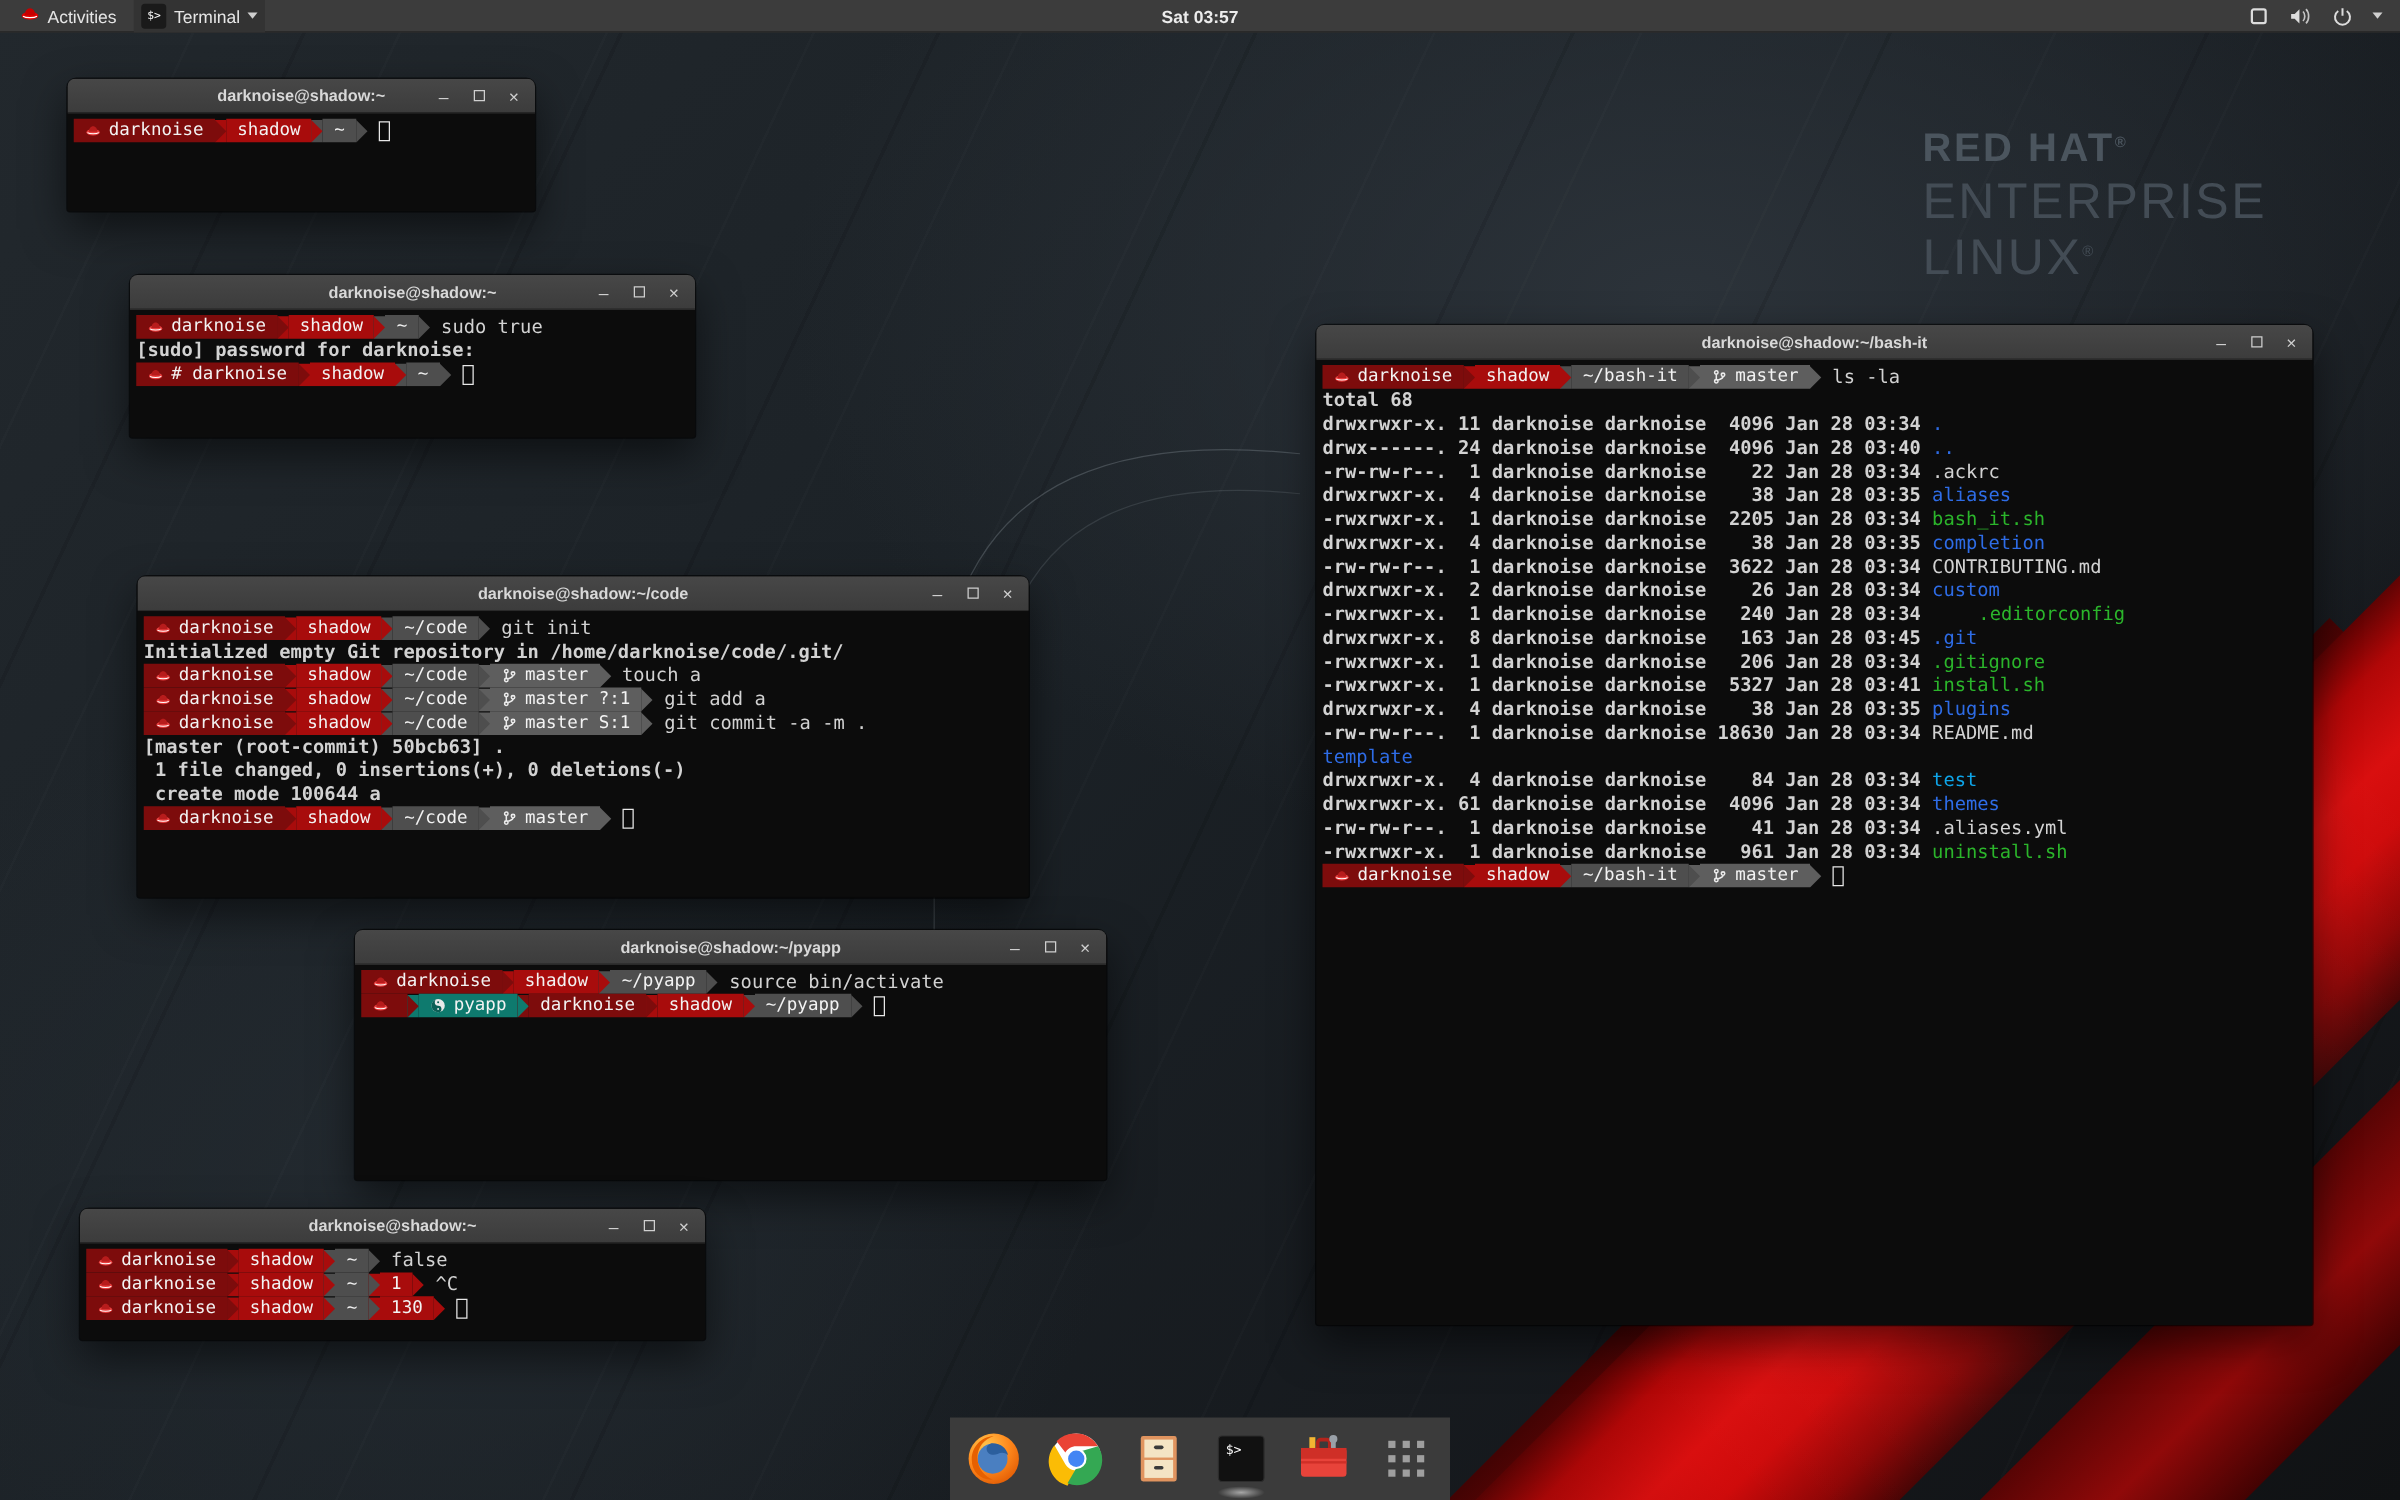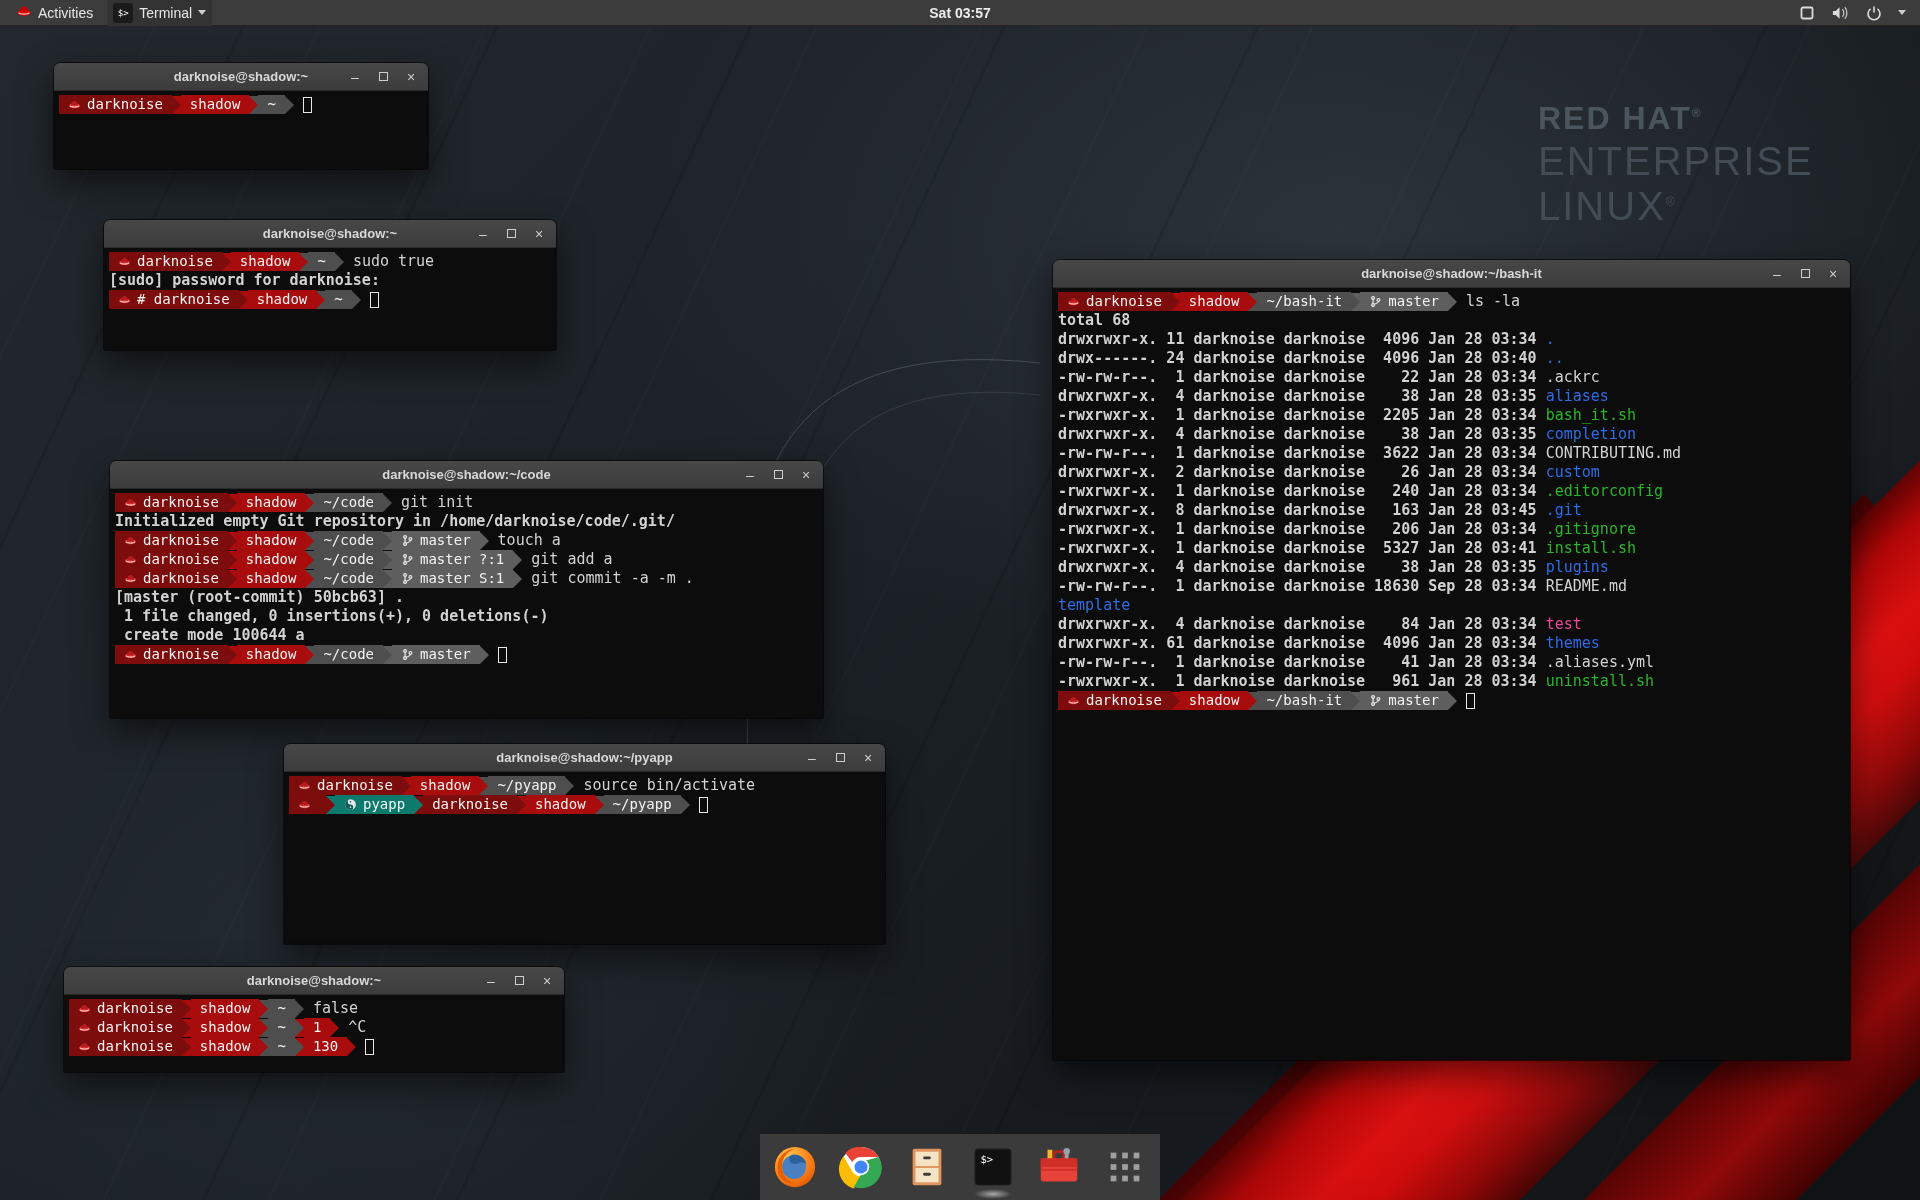--- a/index.html
+++ b/index.html
@@ -340,28 +340,28 @@
               </svg></span><span>master</span></span><span class="arrow" style="border-left-color: rgb(94, 94, 94); background: transparent;"></span><span class="cmd">ls -la</span></div>
         <div class="line"><span class="pre">total 68</span></div>
         <div class="line"><span class="pre">drwxrwxr-x. 11 darknoise darknoise  4096 Jan 28 03:34 </span><span class="fname" style="color: rgb(46, 108, 230);">.</span></div>
         <div class="line"><span class="pre">drwx------. 24 darknoise darknoise  4096 Jan 28 03:40 </span><span class="fname" style="color: rgb(46, 108, 230);">..</span></div>
         <div class="line"><span class="pre">-rw-rw-r--.  1 darknoise darknoise    22 Jan 28 03:34 </span><span class="fname" style="color: rgb(210, 210, 210);">.ackrc</span></div>
         <div class="line"><span class="pre">drwxrwxr-x.  4 darknoise darknoise    38 Jan 28 03:35 </span><span class="fname" style="color: rgb(46, 108, 230);">aliases</span></div>
         <div class="line"><span class="pre">-rwxrwxr-x.  1 darknoise darknoise  2205 Jan 28 03:34 </span><span class="fname" style="color: rgb(43, 181, 43);">bash_it.sh</span></div>
         <div class="line"><span class="pre">drwxrwxr-x.  4 darknoise darknoise    38 Jan 28 03:35 </span><span class="fname" style="color: rgb(46, 108, 230);">completion</span></div>
         <div class="line"><span class="pre">-rw-rw-r--.  1 darknoise darknoise  3622 Jan 28 03:34 </span><span class="fname" style="color: rgb(210, 210, 210);">CONTRIBUTING.md</span></div>
         <div class="line"><span class="pre">drwxrwxr-x.  2 darknoise darknoise    26 Jan 28 03:34 </span><span class="fname" style="color: rgb(46, 108, 230);">custom</span></div>
-        <div class="line"><span class="pre">-rwxrwxr-x.  1 darknoise darknoise   240 Jan 28 03:34 </span><span class="fname" style="color: rgb(43, 181, 43);">.editorconfig</span></div>
+        <div class="line"><span class="pre">-rwxrwxr-x.  1 darknoise darknoise   240 Jan 28 03:34 </span><span class="fname" style="color: rgb(43, 181, 43); margin-left: 37px;">.editorconfig</span></div>
         <div class="line"><span class="pre">drwxrwxr-x.  8 darknoise darknoise   163 Jan 28 03:45 </span><span class="fname" style="color: rgb(46, 108, 230);">.git</span></div>
         <div class="line"><span class="pre">-rwxrwxr-x.  1 darknoise darknoise   206 Jan 28 03:34 </span><span class="fname" style="color: rgb(43, 181, 43);">.gitignore</span></div>
         <div class="line"><span class="pre">-rwxrwxr-x.  1 darknoise darknoise  5327 Jan 28 03:41 </span><span class="fname" style="color: rgb(43, 181, 43);">install.sh</span></div>
         <div class="line"><span class="pre">drwxrwxr-x.  4 darknoise darknoise    38 Jan 28 03:35 </span><span class="fname" style="color: rgb(46, 108, 230);">plugins</span></div>
-        <div class="line"><span class="pre">-rw-rw-r--.  1 darknoise darknoise 18630 Sep 28 03:34 </span><span class="fname" style="color: rgb(210, 210, 210);">README.md</span></div>
+        <div class="line"><span class="pre">-rw-rw-r--.  1 darknoise darknoise 18630 Jan 28 03:34 </span><span class="fname" style="color: rgb(210, 210, 210);">README.md</span></div>
         <div class="line"><span class="fname" style="color: rgb(46, 108, 230);">template</span></div>
-        <div class="line"><span class="pre">drwxrwxr-x.  4 darknoise darknoise    84 Jan 28 03:34 </span><span class="fname" style="color: #ec4899;">test</span></div>
+        <div class="line"><span class="pre">drwxrwxr-x.  4 darknoise darknoise    84 Jan 28 03:34 </span><span class="fname" style="color: #0ea5e9;">test</span></div>
         <div class="line"><span class="pre">drwxrwxr-x. 61 darknoise darknoise  4096 Jan 28 03:34 </span><span class="fname" style="color: rgb(46, 108, 230);">themes</span></div>
         <div class="line"><span class="pre">-rw-rw-r--.  1 darknoise darknoise    41 Jan 28 03:34 </span><span class="fname" style="color: rgb(210, 210, 210);">.aliases.yml</span></div>
         <div class="line"><span class="pre">-rwxrwxr-x.  1 darknoise darknoise   961 Jan 28 03:34 </span><span class="fname" style="color: rgb(43, 181, 43);">uninstall.sh</span></div>
         <div class="line"><span class="seg" style="background: rgb(125, 12, 12);"><span class="ic"><svg width="13" height="13" viewBox="0 0 16 16">
                 <ellipse cx="8" cy="9.6" rx="6.6" ry="3.1" fill="#e63c3c"></ellipse>
                 <path d="M3.8 9.2C3.8 5.9 5.6 3.6 8 3.6s4.2 2.3 4.2 5.6" fill="#b71c1c"></path>
                 <path d="M2.4 10c2.2 1.5 9 1.5 11.2 0" stroke="#fff" stroke-width="1" fill="none"></path>
               </svg></span><span>darknoise</span></span><span class="arrow" style="border-left-color: rgb(125, 12, 12); background: rgb(168, 12, 12);"></span><span class="seg" style="background: rgb(168, 12, 12);"><span>shadow</span></span><span class="arrow" style="border-left-color: rgb(168, 12, 12); background: rgb(78, 78, 78);"></span><span class="seg" style="background: rgb(78, 78, 78);"><span>~/bash-it</span></span><span class="arrow" style="border-left-color: rgb(78, 78, 78); background: rgb(94, 94, 94);"></span><span class="seg" style="background: rgb(94, 94, 94);"><span class="ic"><svg width="13" height="13" viewBox="0 0 16 16" fill="none" stroke="#ececec" stroke-width="1.5">
                 <circle cx="5" cy="3.6" r="1.7"></circle>
                 <circle cx="5" cy="12.4" r="1.7"></circle>

